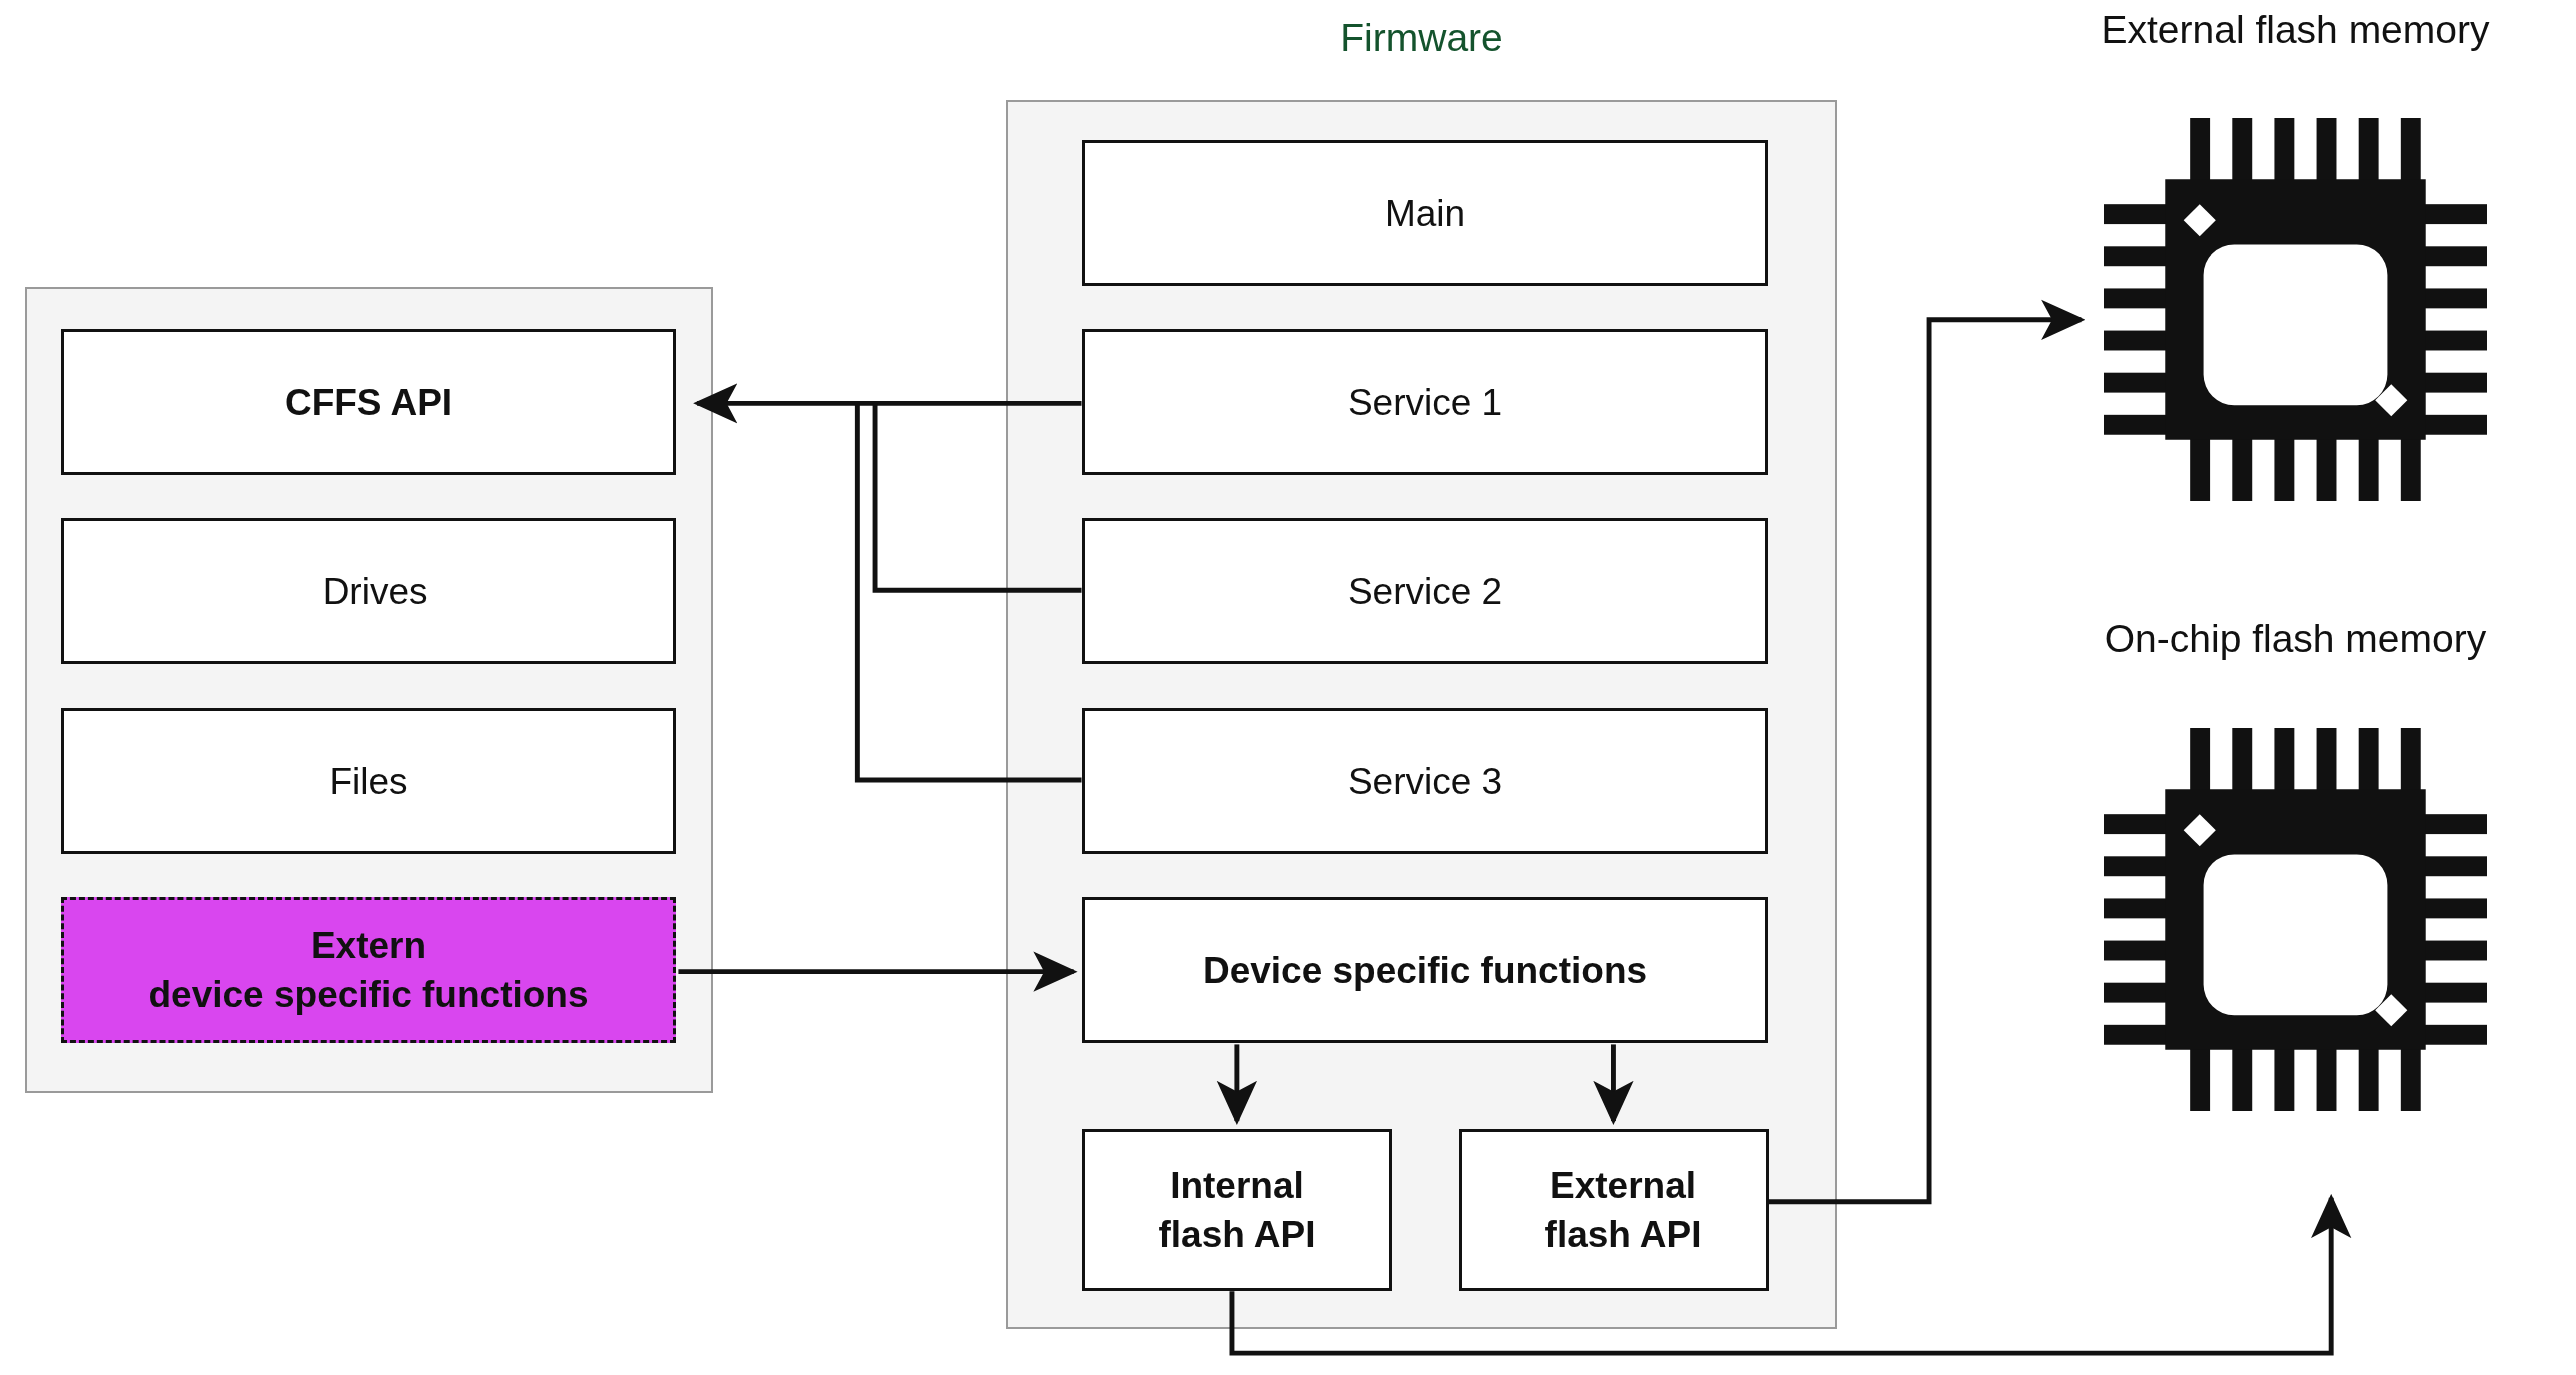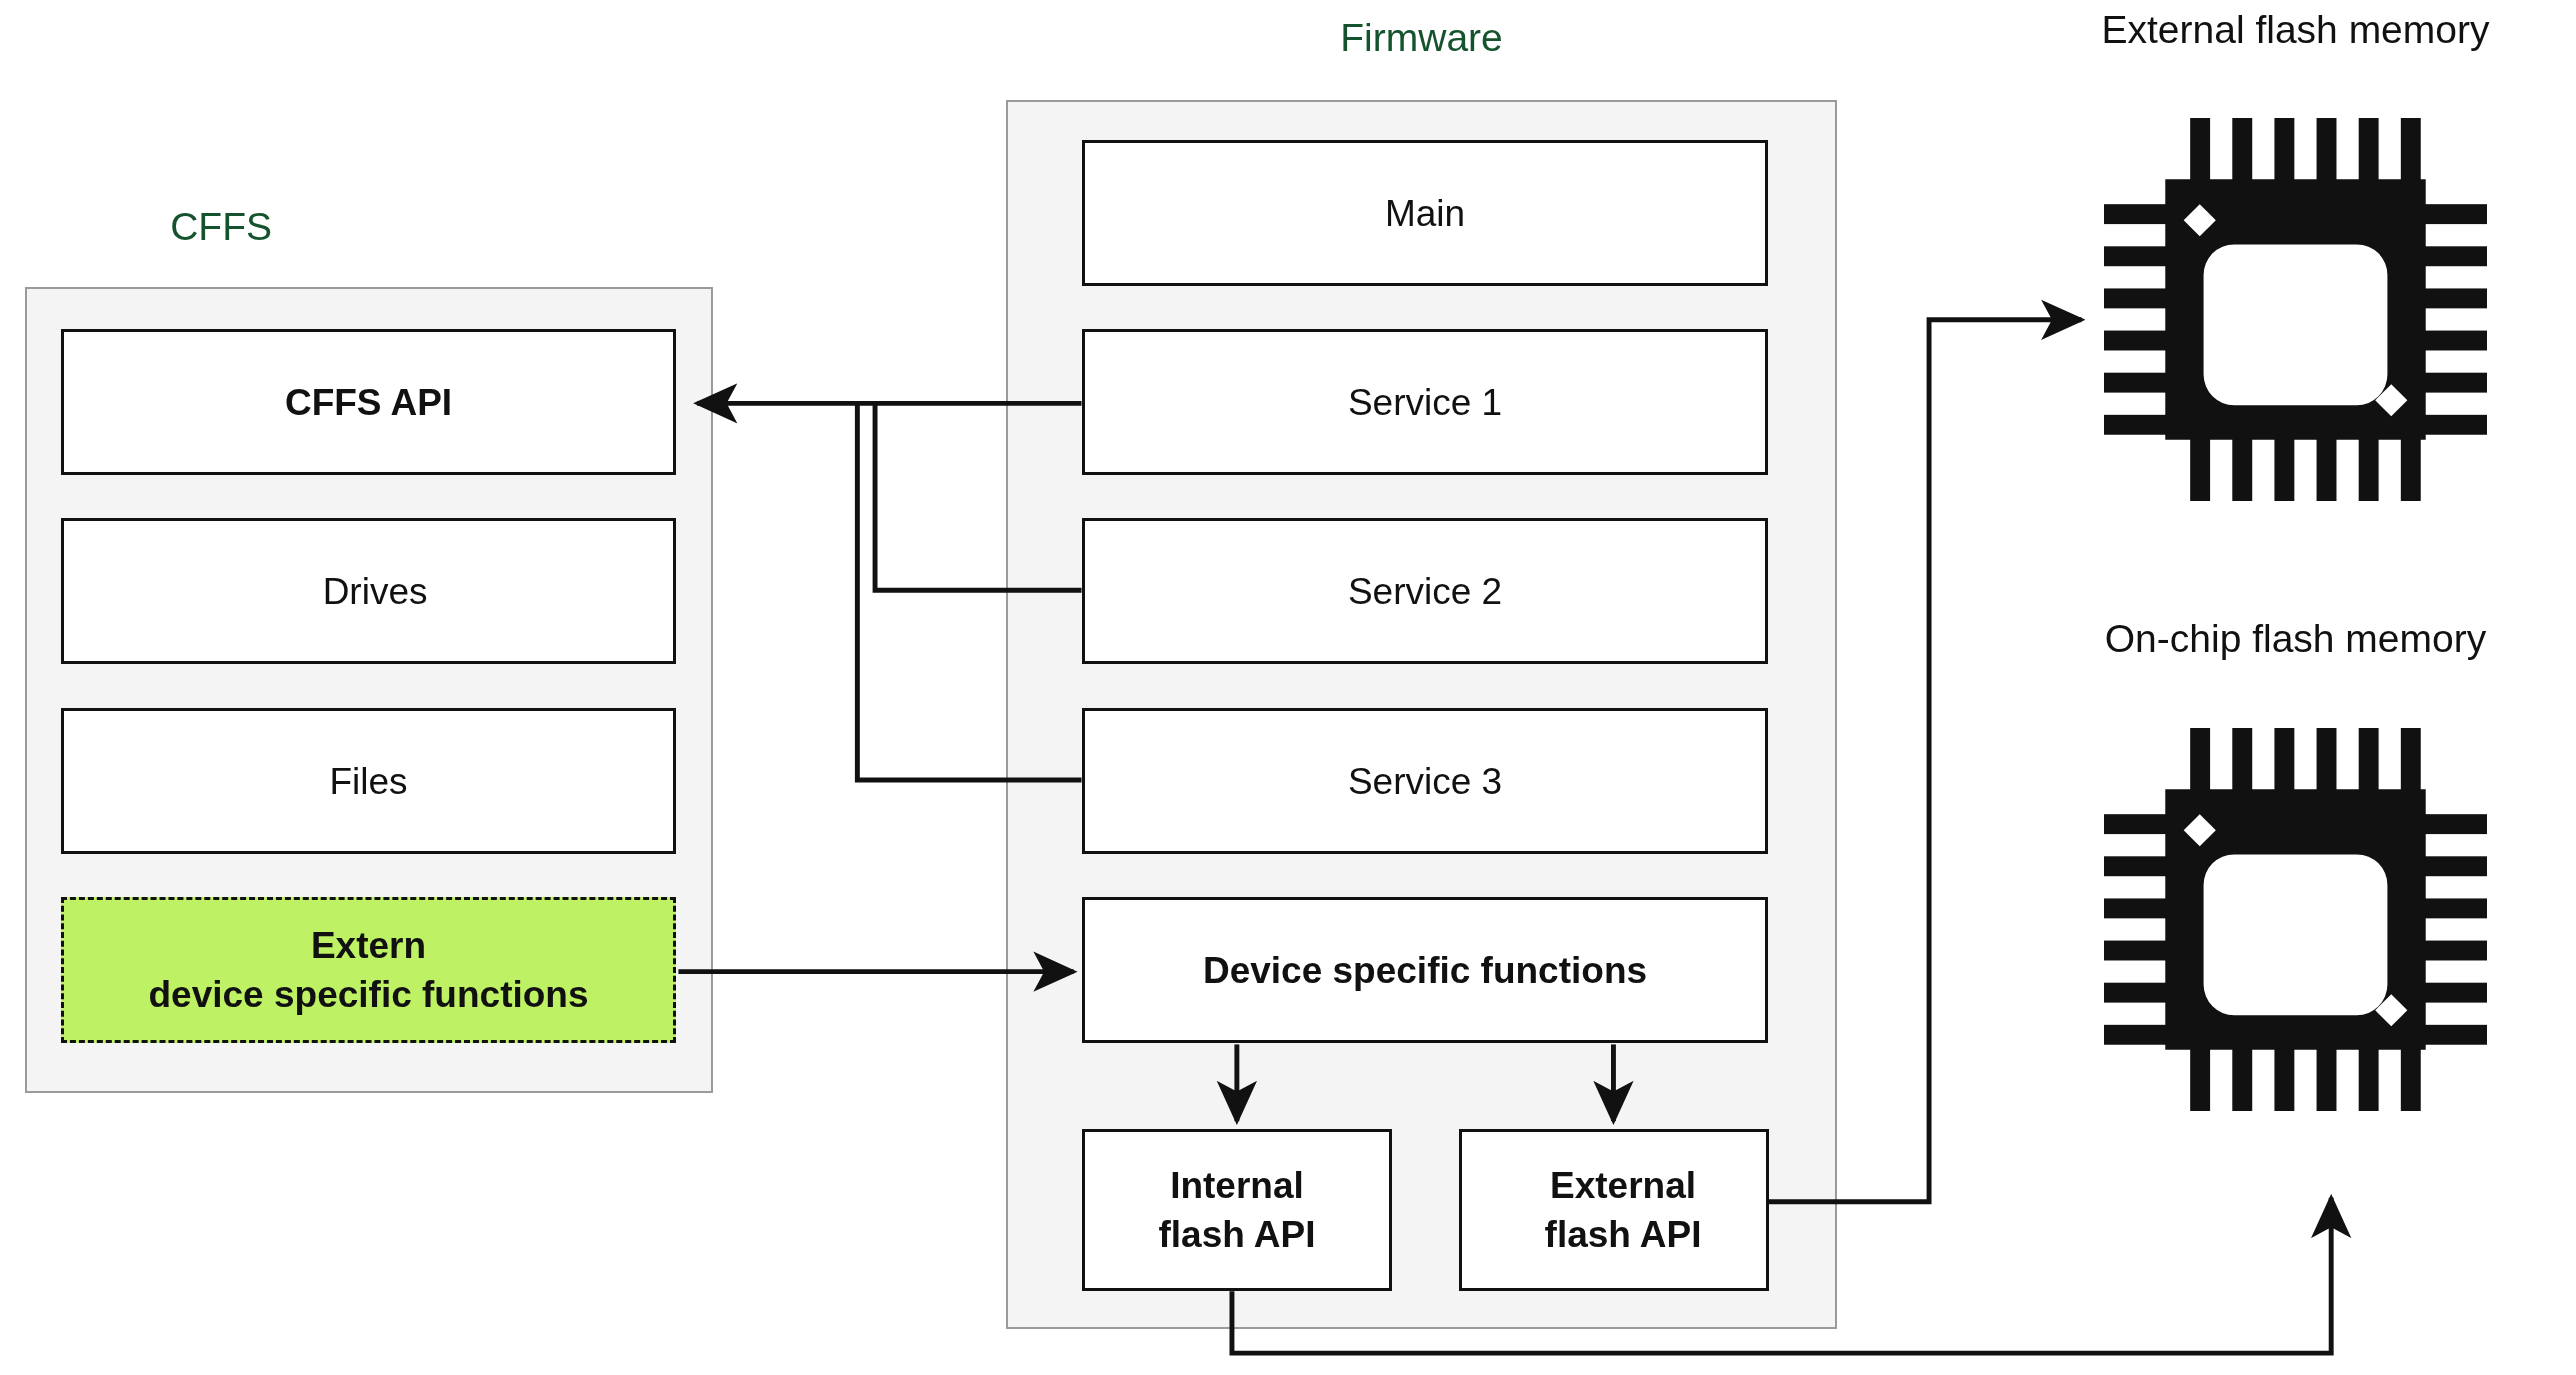--- a/index.html
+++ b/index.html
@@ -49,21 +49,21 @@
     line-height: 45px;
     color: #111111;
     font-weight: 400;
     padding: 0 5.9px;
   }
   .box.bold {
     font-weight: bold;
   }
   .box.dashed {
     border: 3.9px dashed #111111;
-    background: #bef264;
+    background: #d946ef;
   }
   .box .label {
     display: block;
     width: 100%;
   }
   
   #connectors {
     position: absolute;
     left: 0;
     top: 0;
@@ -82,21 +82,20 @@
     color: #111111;
     text-align: center;
     white-space: nowrap;
   }
 </style>
 </head>
 <body>
 
 <div id="diagram-root">
 
-  <div class="group-title" style="left:24.6px; top:203px; width:393px;">CFFS</div>
 
   <div class="group-panel" style="left:24.6px; top:287px; width:688px; height:806px;"></div>
 
   <div class="box bold" style="left:61px; top:329px; width:615px; height:146px;">
     <span class="label">CFFS API</span>
   </div>
 
   <div class="box" style="left:61px; top:518px; width:615px; height:146px;padding-left:19px;">
     <span class="label">Drives</span>
   </div>

